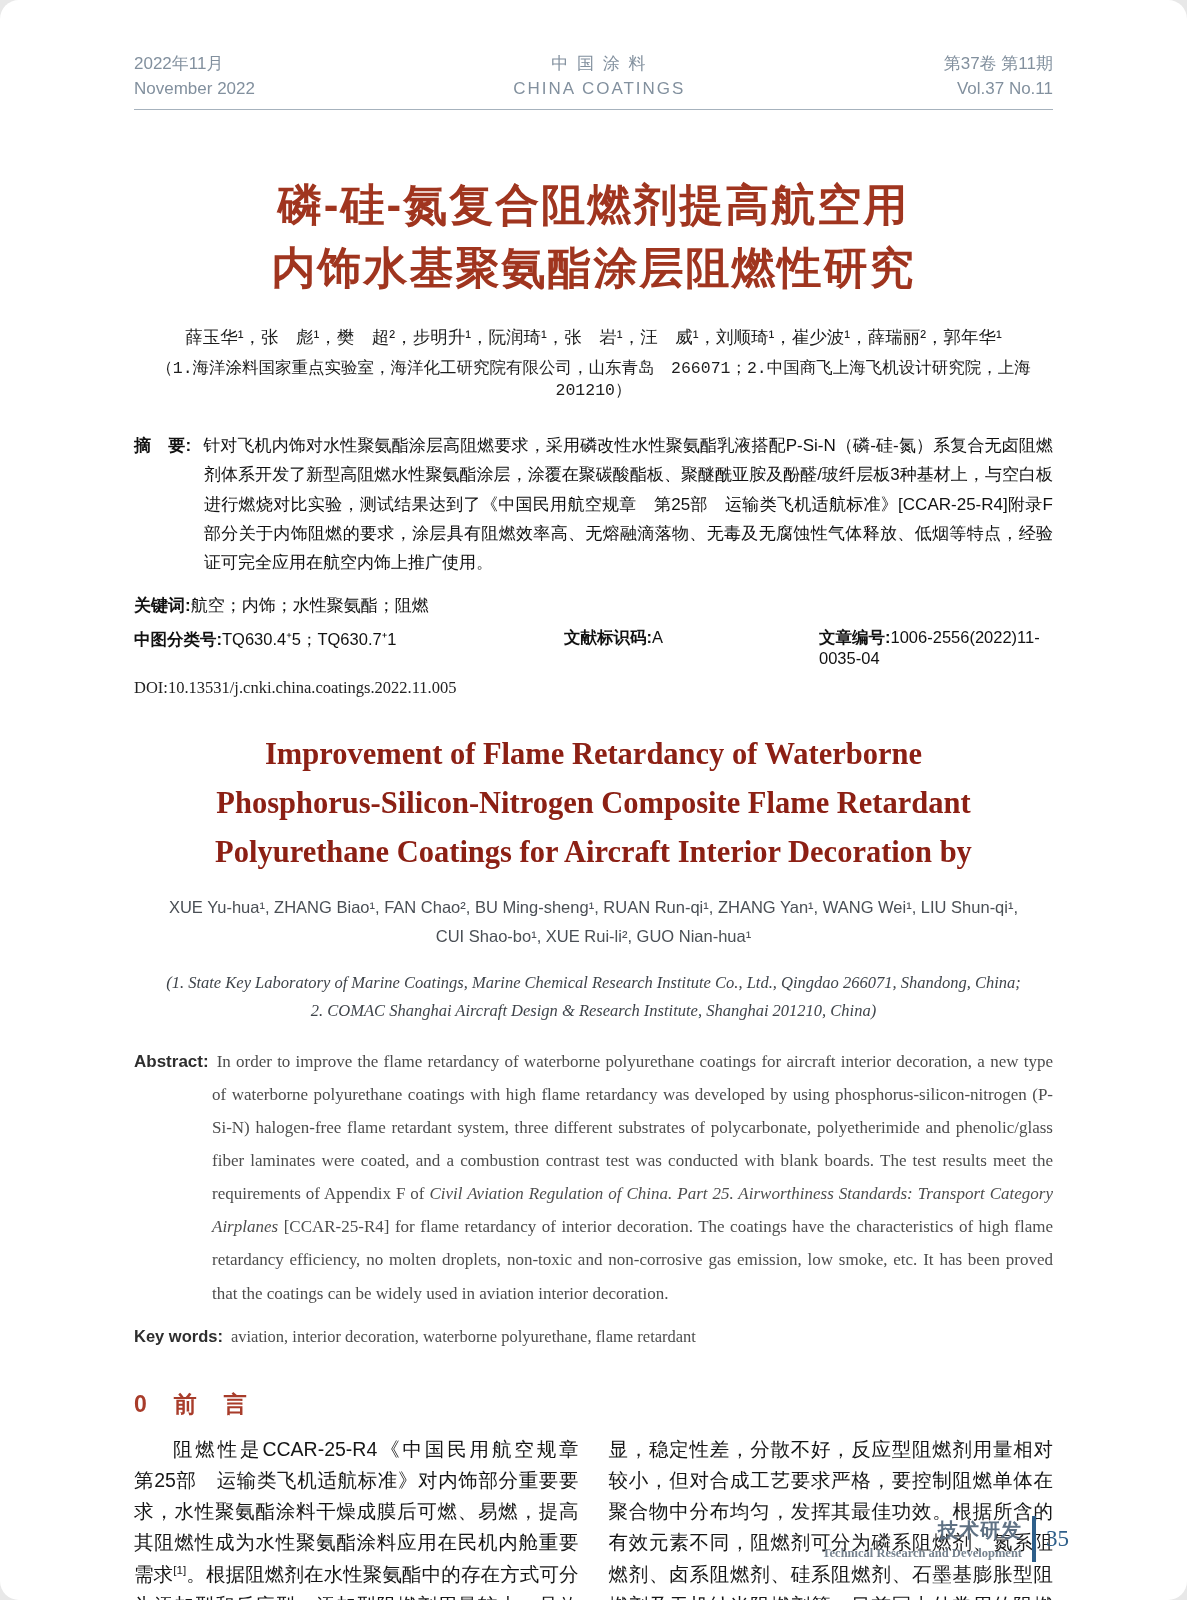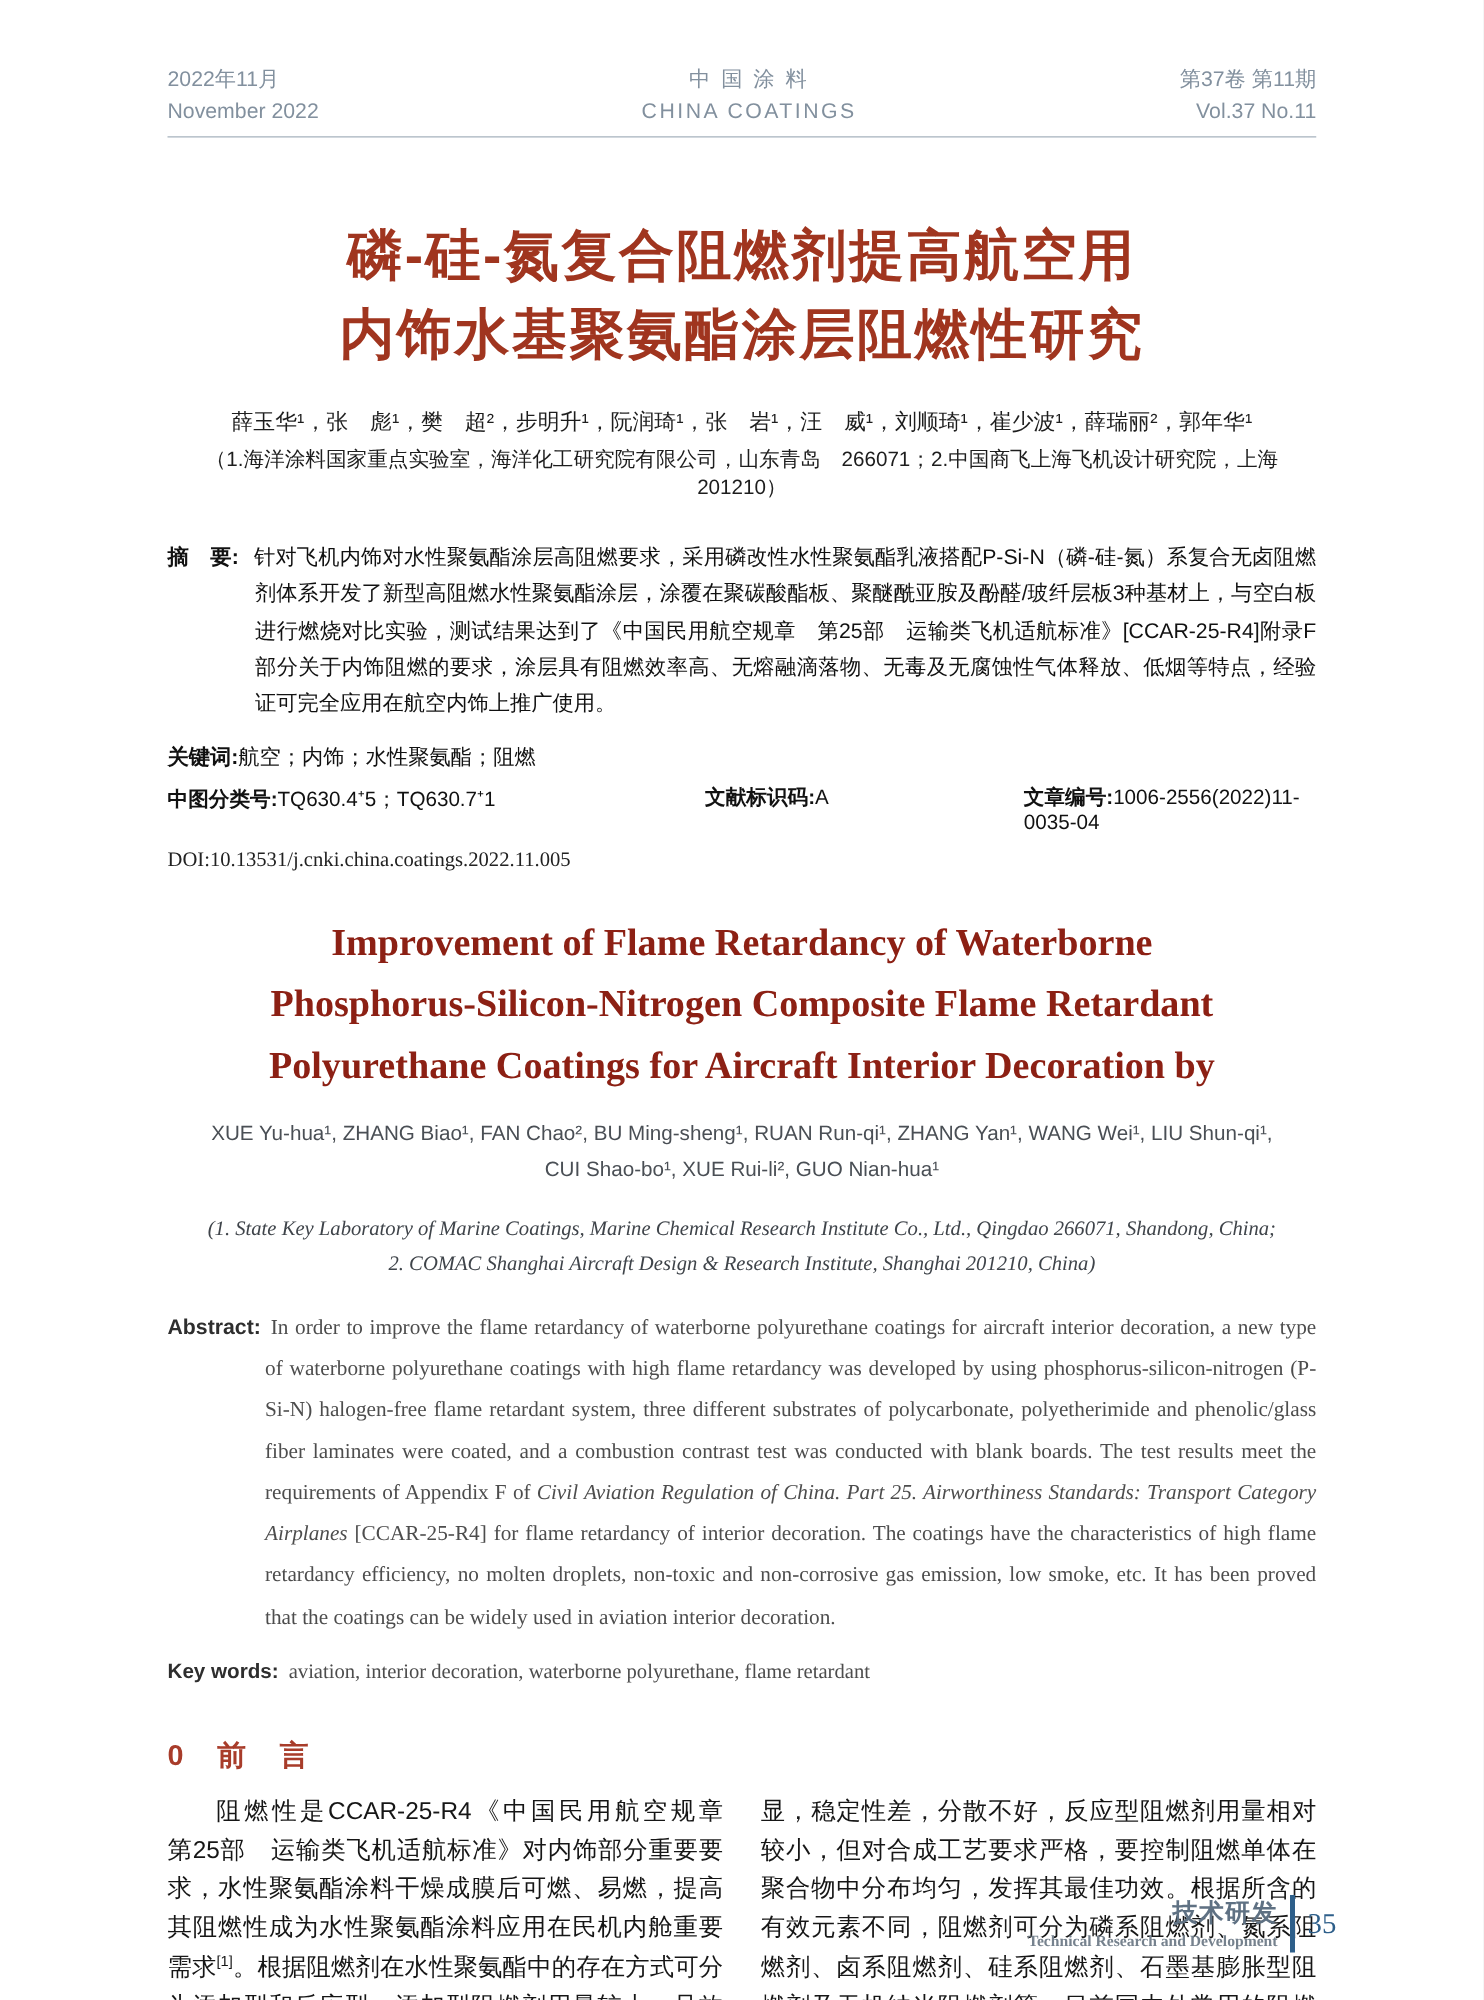--- a/index.html
+++ b/index.html
@@ -6,39 +6,40 @@
   .page{
     position:relative;
     width:1187px;height:1600px;
     margin:0 auto;
     background:#ffffff;
     box-sizing:border-box;
     padding:52px 134px 0 134px;
     font-family:"Liberation Sans",sans-serif;
     color:#222;
     overflow:hidden;
+    border-radius:19px;
   }
   
   .jheader{
     display:flex;justify-content:space-between;align-items:flex-end;
     color:#82909e;font-size:17px;line-height:1.45;
     padding-bottom:8px;border-bottom:1px solid #a6b2bd;
   }
   .jheader .col{display:flex;flex-direction:column;}
   .jheader .c-left{text-align:left;}
   .jheader .c-mid{text-align:center;letter-spacing:2px;}
   .jheader .c-right{text-align:right;}
   
   .title-zh{
     margin-top:64px;text-align:center;
     color:#a0351f;font-weight:bold;font-size:44px;line-height:1.42;
     letter-spacing:2px;
   }
   .authors-zh{margin-top:26px;text-align:center;font-size:17.5px;color:#1d1d1d;}
-  .affil-zh{margin-top:8px;text-align:center;font-size:16.5px;color:#1d1d1d;}
+  .affil-zh{margin-top:8px;text-align:center;font-size:16.5px;color:#1d1d1d;font-family:Liberation Mono, monospace;}
   
   .abs-zh{
     margin-top:30px;font-size:17px;line-height:1.72;color:#111;
     text-align:justify;padding-left:70px;
   }
   .abs-zh .lbl{font-weight:bold;margin-left:-70px;padding-right:12px;}
   .kw-zh{margin-top:2px;font-size:17px;color:#111;}
   .kw-zh .lbl{font-weight:bold;}
   .class-row{
     margin-top:10px;display:flex;font-size:16.5px;color:#111;

